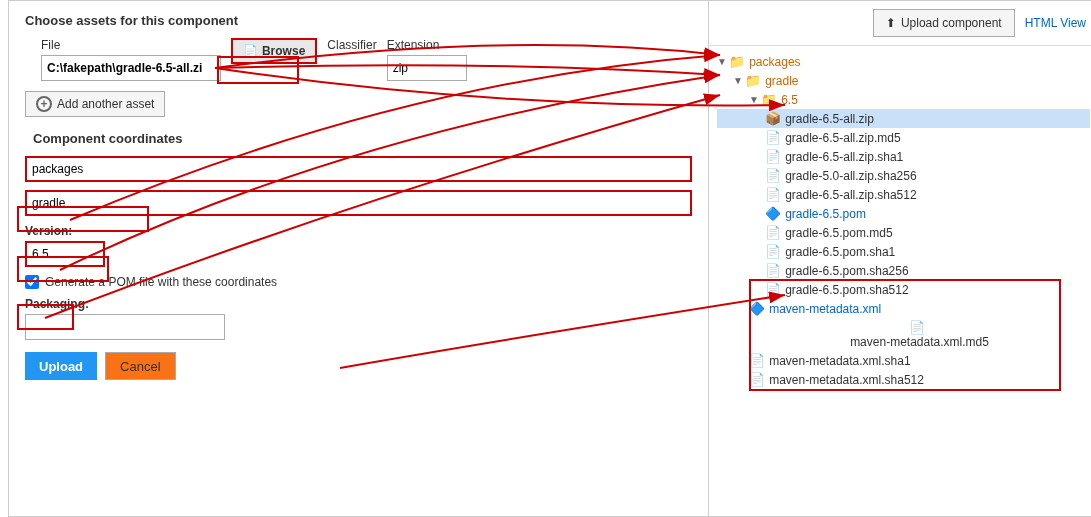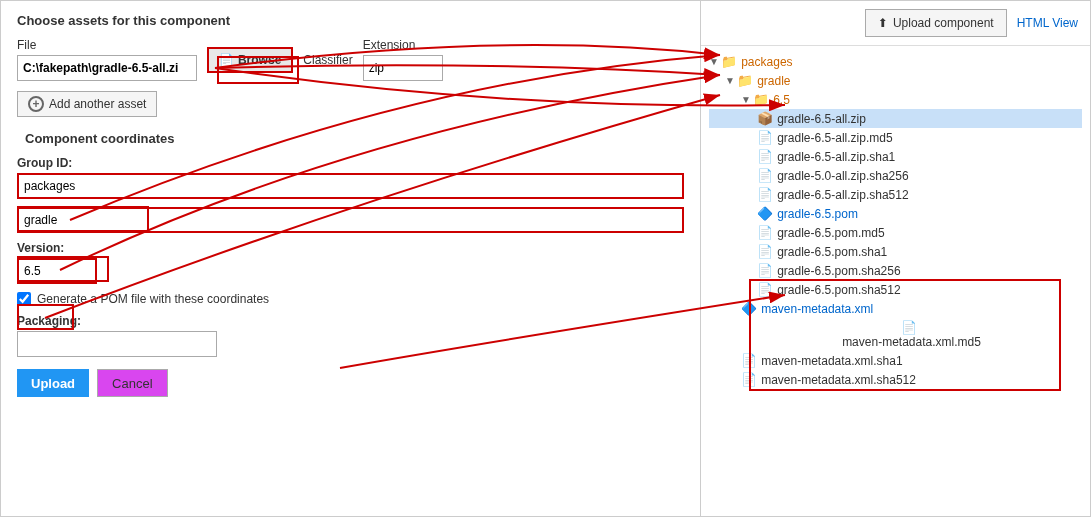--- a/index.html
+++ b/index.html
@@ -25,23 +25,24 @@
     }
     .panel-title {
       font-weight: bold;
       font-size: 13px;
       margin-bottom: 10px;
       color: #333;
     }
     
     .file-row {
       display: flex;
-      align-items: center;
+      align-items: flex-start;
       gap: 10px;
       margin-bottom: 10px;
+      margin-left: 16px;
     }
     .field-group {
       display: flex;
       flex-direction: column;
       gap: 3px;
     }
     .field-label {
       font-size: 12px;
       color: #333;
     }
@@ -151,21 +152,21 @@
       background: #2196F3;
       color: #fff;
       border: none;
       cursor: pointer;
       font-size: 13px;
       font-weight: bold;
     }
     .cancel-btn {
       height: 28px;
       padding: 0 14px;
-      background: #d946ef;
+      background: #f97316;
       color: #333;
       border: 1px solid #aaa;
       cursor: pointer;
       font-size: 13px;
     }
 
     
     .right-panel {
       flex: 1;
       overflow-y: auto;
@@ -225,20 +226,21 @@
       color: #666;
       margin-right: 2px;
       display: inline-block;
       width: 10px;
     }
     
     .main-wrapper {
       position: relative;
       width: 1091px;
       height: 517px;
+      padding-left: 8px;
     }
     .annotation-overlay {
       position: absolute;
       top: 0; left: 0;
       width: 1091px;
       height: 517px;
       pointer-events: none;
       z-index: 10;
     }
   </style>
@@ -273,21 +275,20 @@
       
       <button class="add-asset-btn">
         <span class="plus-circle">+</span>
         <span>Add another asset</span>
       </button>
 
       
       <div class="section-title">Component coordinates</div>
 
       <div class="form-group">
-        <label class="form-label">Group ID:</label>
         <input type="text" class="form-input highlighted" value="packages" style="">
       </div>
 
       <div class="form-group">
         <input type="text" class="form-input highlighted" value="gradle" style="">
       </div>
 
       <div class="form-group">
         <label class="form-label">Version:</label>
         <input type="text" class="form-input highlighted" style="width: 80px;" value="6.5">

